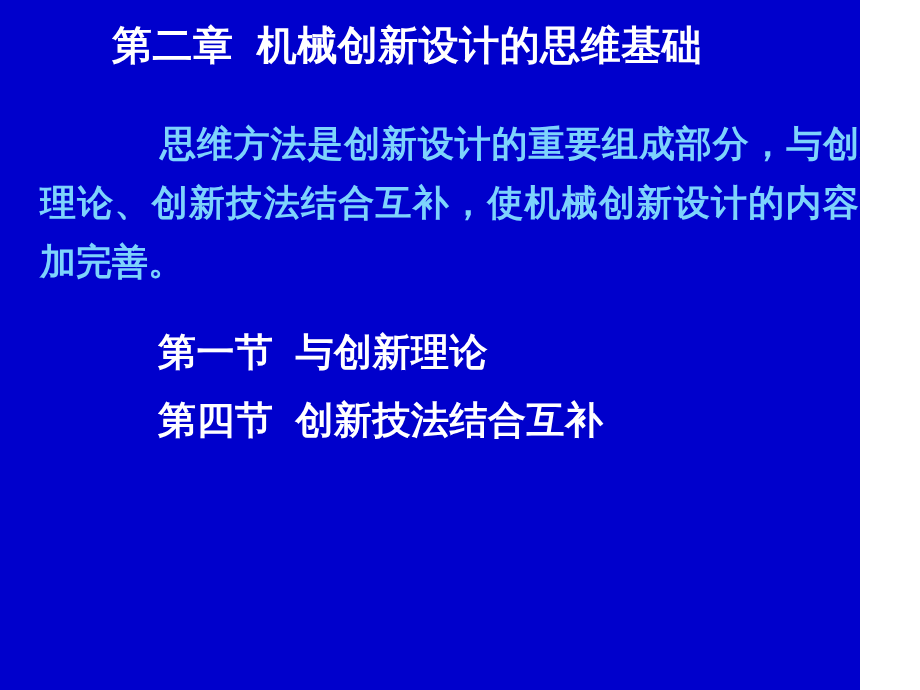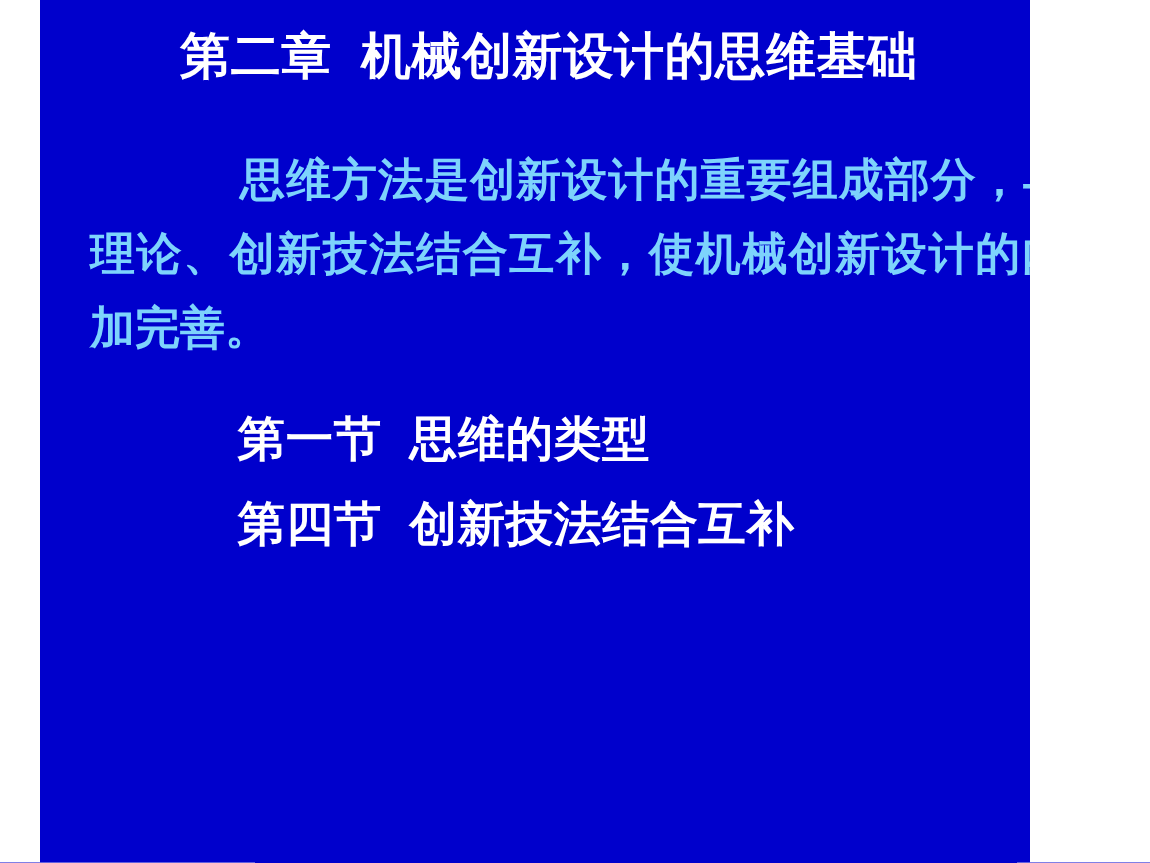--- a/index.html
+++ b/index.html
@@ -7,25 +7,24 @@
     padding: 0;
   }
   body {
     width: 920px;
     height: 690px;
     overflow: hidden;
     font-family: "Liberation Sans", "DejaVu Sans", sans-serif;
   }
   #slide {
     position: relative;
-    width: 792px;
+    width: 860px;
     height: 690px;
     background: #0000cc;
     overflow: hidden;
-    margin-left: 32px;
   }
   
   #slide-title {
     position: absolute;
     left: 112px;
     top: 20px;
     width: 700px;
     font-size: 40px;
     line-height: 50px;
     font-weight: bold;
@@ -70,17 +69,17 @@
 </head>
 <body>
 
 <div id="slide">
 
   <div id="slide-title">第二章  机械创新设计的思维基础</div>
 
   <div id="intro-paragraph">思维方法是创新设计的重要组成部分，与创新理论、创新技法结合互补，使机械创新设计的内容更加完善。</div>
 
   <ul id="section-list">
-    <li>第一节  思维的类型</li>
+    <li>第一节  与创新理论</li>
     <li>第四节  创新技法结合互补</li>
   </ul>
 
 </div>
 
 </body></html>

